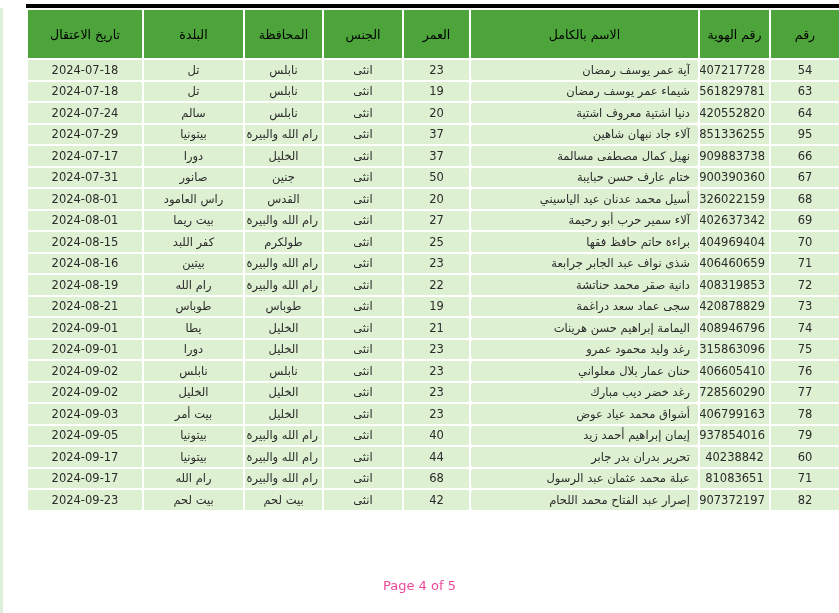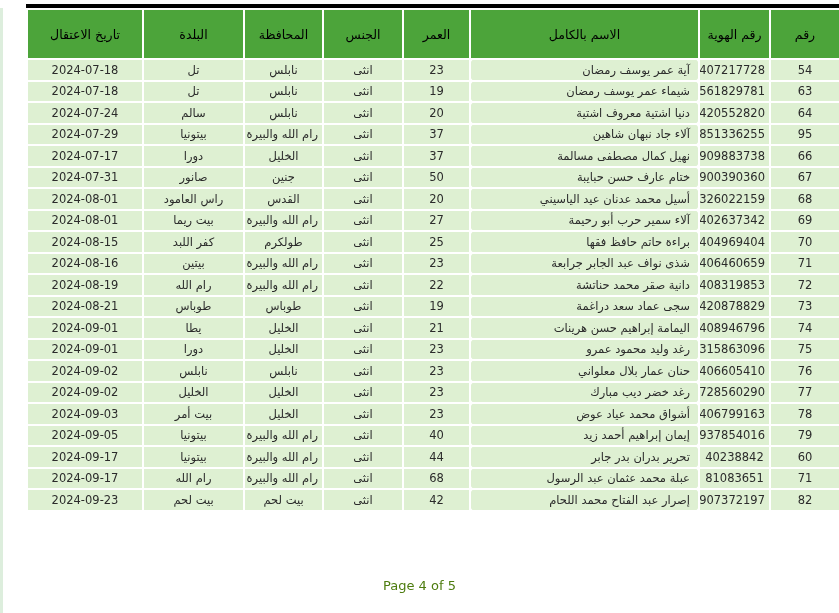--- a/index.html
+++ b/index.html
@@ -69,21 +69,21 @@
   td.ltr-cell {
     direction: ltr;
   }
   #page-indicator {
     position: absolute;
     left: 0;
     width: 839px;
     top: 578px;
     text-align: center;
     font-size: 13px;
-    color: #4d7c0f;
+    color: #ec4899;
   }
 </style>
 </head>
 <body>
 
 <div id="stage">
   <div id="left-strip"></div>
 
   <div id="table-wrap">
     <table id="detainees-table" dir="rtl">

